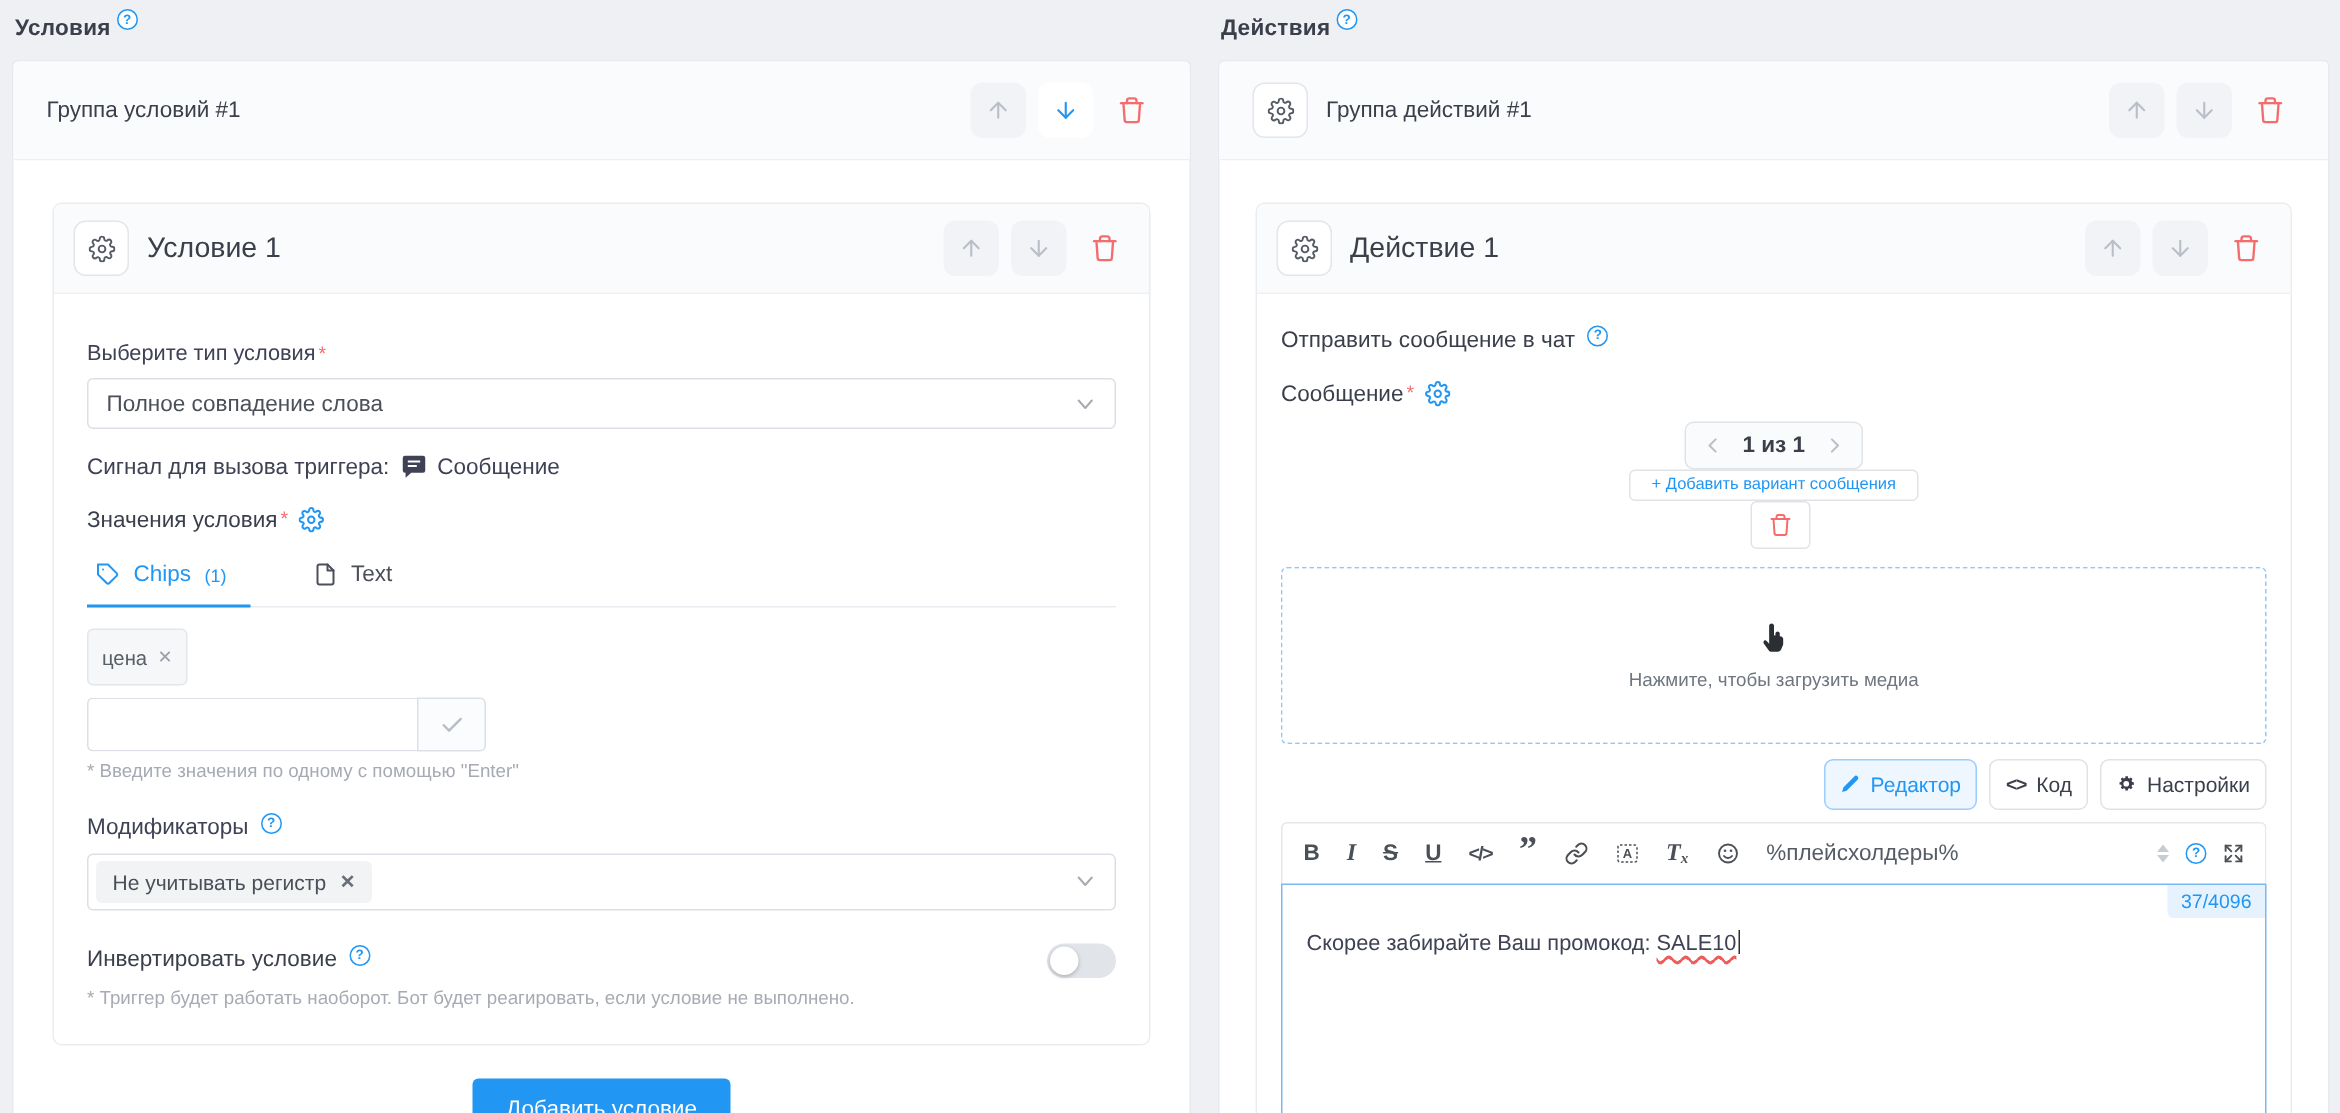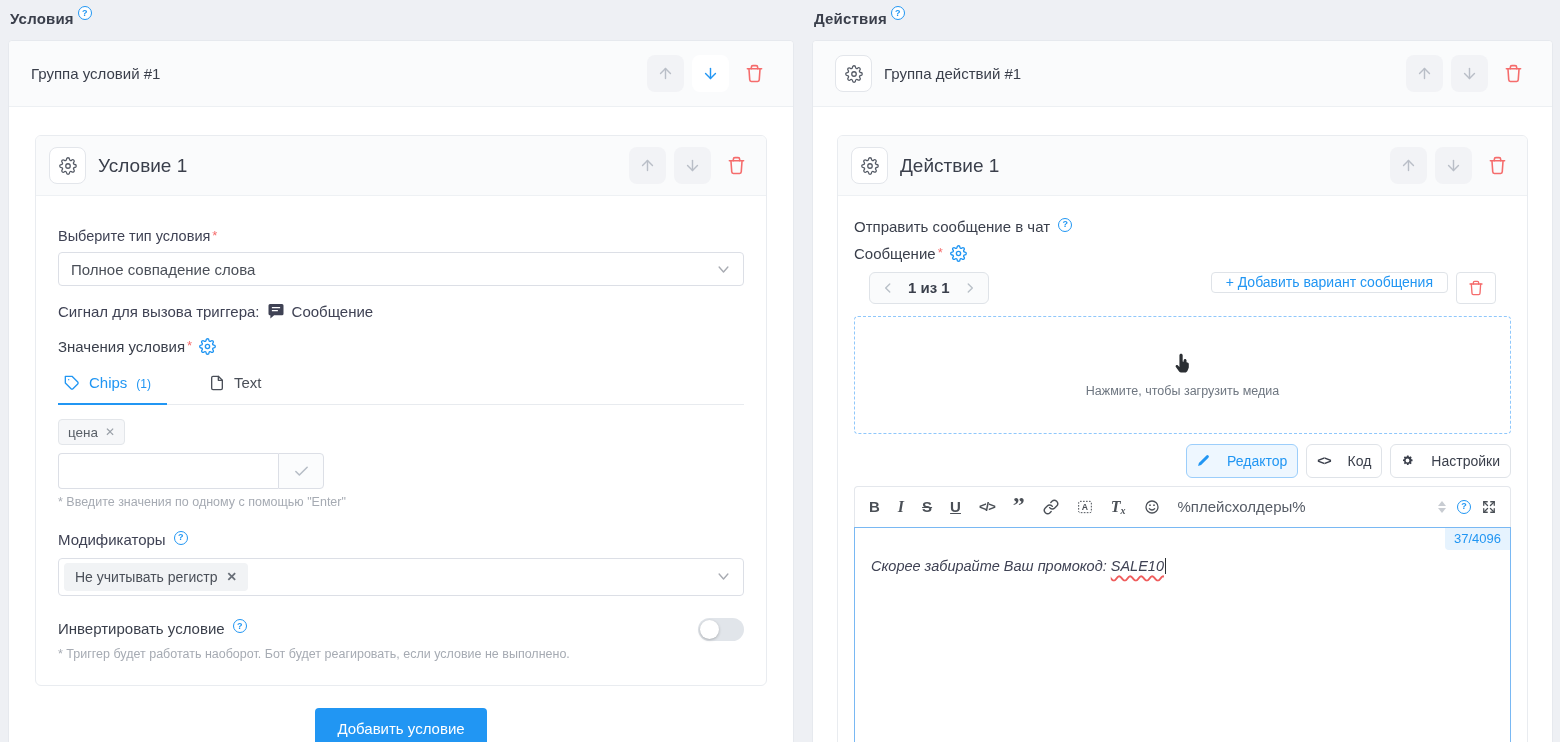--- a/index.html
+++ b/index.html
@@ -85,21 +85,21 @@
     display:flex; align-items:center; gap:9px; padding:11px 6px 13px 6px; margin-right:46px;
     font-size:15px; color:#4a4f58; cursor:pointer; position:relative;
   }
   .tab svg { width:16px; height:16px; }
   .tab.active { color:#2196f3; }
   .tab.active::after { content:""; position:absolute; left:0; right:-10px; bottom:-1px; height:2px; background:#2196f3; }
   .tab .count { font-size:12px; position:relative; top:1px; }
 
   .chips-row { margin:14px 0 8px; }
   .chip {
-    display:inline-flex; align-items:center; gap:7px; height:26px; padding:0 9px;
+    display:inline-flex; align-items:center; gap:7px; height:38px; padding:0 9px;
     background:#f6f7f9; border:1px solid #e3e6ea; border-radius:4px; font-size:13.5px; color:#5a6068;
   }
   .chip .x { color:#9aa0a8; font-size:12px; cursor:pointer; line-height:1; }
 
   .chip-input-row { display:flex; width:266px; }
   .chip-input {
     flex:1; height:36px; border:1px solid #dcdfe6; border-right:none; border-radius:4px 0 0 4px;
     padding:0 10px; font-size:14px; outline:none; font-family:inherit; color:#3f4254;
   }
   .append-btn {
@@ -126,49 +126,49 @@
 
   .panel-footer { display:flex; justify-content:center; padding:22px 0 30px; }
   .btn-primary {
     background:#2196f3; color:#fff; border:none; border-radius:4px; height:42px; padding:0 22px;
     font-size:15px; font-family:inherit; cursor:pointer;
   }
 
   
   .r-card-body { padding:22px 16px 0 16px; }
 
-  .variant-row { display:flex; align-items:flex-start; margin:10px 15px 12px; }
+  .variant-row { display:flex; align-items:center; margin:10px 0 12px;flex-direction:column; }
   .paginator {
     display:inline-flex; align-items:center; gap:13px; height:32px; padding:0 11px;
     border:1px solid #dfe3e8; border-radius:6px; background:#fafbfc;
   }
   .paginator .pchev { border:none; background:none; color:#b9c0c8; cursor:pointer; display:flex; padding:0; }
   .paginator .pchev svg { width:14px; height:14px; }
   .pag-text { font-size:15px; font-weight:600; color:#3a3f4b; }
   .spacer { flex:1; }
   .btn-variant {
     height:21px; border:1px solid #dfe3e8; border-radius:4px; background:#fff; color:#2196f3;
-    font-size:14px; font-weight:500; padding:0 14px; cursor:pointer; font-family:inherit;
+    font-size:11px; font-weight:500; padding:0 14px; cursor:pointer; font-family:inherit;
   }
   .btn-trash-sm {
     width:40px; height:32px; border:1px solid #dfe3e8; border-radius:4px; background:#fff;
     color:#f56c6c; display:flex; align-items:center; justify-content:center; cursor:pointer; margin-left:8px;
   }
   .btn-trash-sm svg { width:16px; height:16px; }
 
   .dropzone {
     border:1px dashed #8fc7fb; border-radius:4px; height:118px; cursor:pointer;
     display:flex; flex-direction:column; align-items:center; justify-content:center; gap:7px; margin-bottom:10px;
   }
   .dropzone .hand { color:#2b2f33; }
   .dz-hint { font-size:12.5px; color:#6e7680; }
 
   .mode-row { display:flex; justify-content:flex-end; gap:8px; margin:4px 0 8px; }
   .mode-btn {
-    height:28px; display:inline-flex; align-items:center; gap:17px; padding:16px 10px;
+    height:28px; display:inline-flex; align-items:center; gap:7px; padding:16px 10px;
     border:1px solid #dfe3e8; border-radius:6px; background:#fff; color:#3a3f4b;
     font-size:14px; font-weight:500; cursor:pointer; font-family:inherit;
   }
   .mode-btn svg { width:13px; height:13px; }
   .mode-btn .angle { font-weight:700; font-size:13px; letter-spacing:-1px; }
   .mode-btn.active { border-color:#9ccefb; background:#eef7ff; color:#2196f3; }
 
   .ed-toolbar {
     border:1px solid #e4e7ec; border-bottom:none; border-radius:4px 4px 0 0;
     display:flex; align-items:center; gap:18px; padding:12px 14px; color:#4b5057;
@@ -189,21 +189,21 @@
   .sorter .up { border-bottom:5px solid #c8ccd2; }
   .sorter .dn { border-top:5px solid #c8ccd2; }
   .expand-btn { border:none; background:none; color:#4b5057; cursor:pointer; display:flex; padding:0; }
   .expand-btn svg { width:14px; height:14px; }
 
   .ed-content { border:1px solid #79b8f3; background:#fff; position:relative; height:240px; cursor:text; }
   .counter {
     position:absolute; top:0; right:0; background:#e6f3fe; color:#2196f3;
     font-size:13px; padding:3px 9px 4px; border-bottom-left-radius:4px;
   }
-  .ed-text { padding:30px 16px; font-size:14.5px; color:#3f4254;font-style:italic; }
+  .ed-text { padding:30px 16px; font-size:14.5px; color:#3f4254; }
   .promo {
     text-decoration-line:underline; text-decoration-style:wavy; text-decoration-color:#ef5c5c;
     text-decoration-thickness:1.5px; text-underline-offset:4px;
   }
   .caret { display:inline-block; width:1.5px; height:16px; background:#2b2f33; vertical-align:-3px; margin-left:1px; }
 </style>
 </head>
 <body>
 
 <div class="page">
@@ -486,21 +486,21 @@
               </button>
             </div>
           </div>
 
           <div class="r-card-body">
             <div class="lbl15">
               <span>Отправить сообщение в чат</span>
               <span class="help">?</span>
             </div>
 
-            <div class="values-row" style="margin-top:8px;align-items:flex-end;">
+            <div class="values-row" style="margin-top:18px;align-items:flex-end;">
               <span class="lbl15"><span>Сообщение</span><span class="req">*</span></span>
               <button class="gear-blue">
                 <span style="display:flex">
                   <svg viewBox="0 0 24 24" fill="none" stroke="currentColor" stroke-width="1.9" stroke-linecap="round" stroke-linejoin="round">
                       <circle cx="12" cy="12" r="3"></circle>
                       <path d="M19.4 15a1.65 1.65 0 0 0 .33 1.82l.06.06a2 2 0 0 1 0 2.83 2 2 0 0 1-2.83 0l-.06-.06a1.65 1.65 0 0 0-1.82-.33 1.65 1.65 0 0 0-1 1.51V21a2 2 0 0 1-2 2 2 2 0 0 1-2-2v-.09A1.65 1.65 0 0 0 9 19.4a1.65 1.65 0 0 0-1.82.33l-.06.06a2 2 0 0 1-2.83 0 2 2 0 0 1 0-2.83l.06-.06a1.65 1.65 0 0 0 .33-1.82 1.65 1.65 0 0 0-1.51-1H3a2 2 0 0 1-2-2 2 2 0 0 1 2-2h.09A1.65 1.65 0 0 0 4.6 9a1.65 1.65 0 0 0-.33-1.82l-.06-.06a2 2 0 0 1 0-2.83 2 2 0 0 1 2.83 0l.06.06a1.65 1.65 0 0 0 1.82.33H9a1.65 1.65 0 0 0 1-1.51V3a2 2 0 0 1 2-2 2 2 0 0 1 2 2v.09a1.65 1.65 0 0 0 1 1.51 1.65 1.65 0 0 0 1.82-.33l.06-.06a2 2 0 0 1 2.83 0 2 2 0 0 1 0 2.83l-.06.06a1.65 1.65 0 0 0-.33 1.82V9a1.65 1.65 0 0 0 1.51 1H21a2 2 0 0 1 2 2 2 2 0 0 1-2 2h-.09a1.65 1.65 0 0 0-1.51 1z"></path>
                     </svg>
                 </span>
               </button>
             </div>

